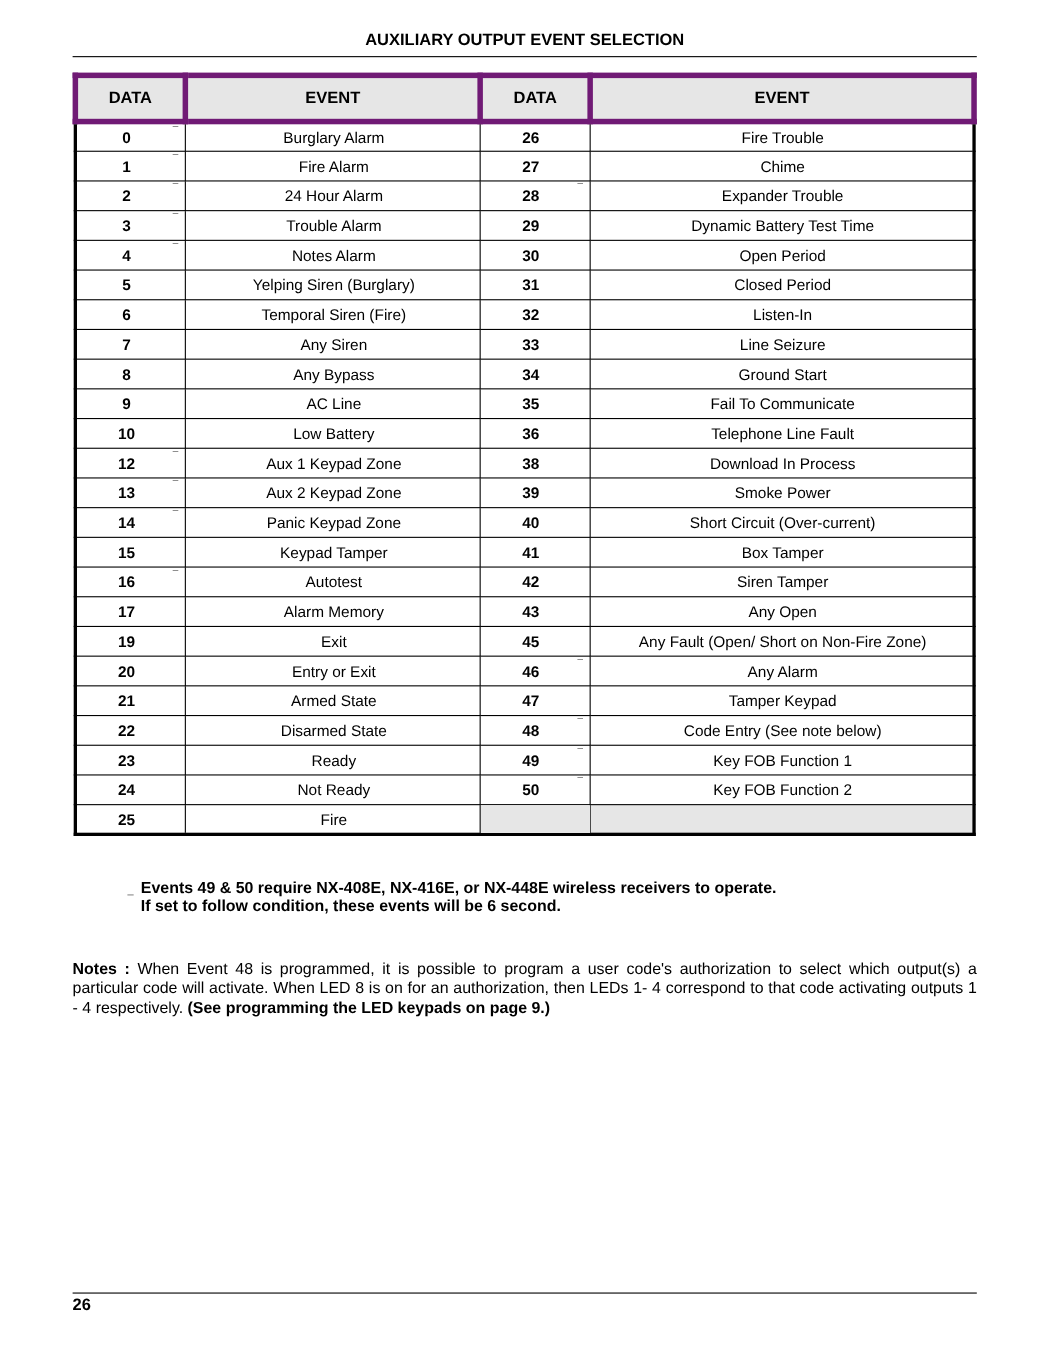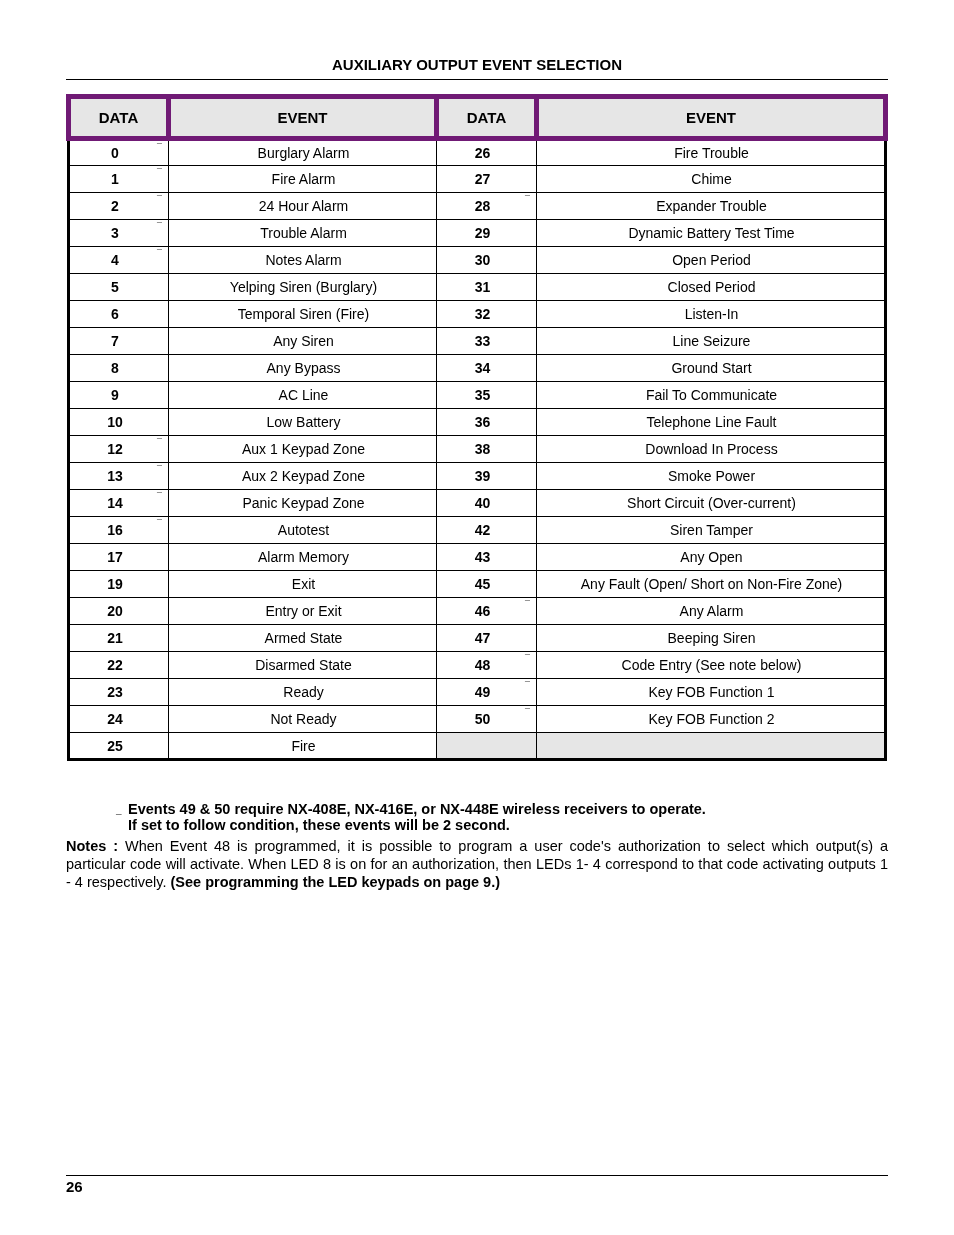--- a/index.html
+++ b/index.html
@@ -6,21 +6,21 @@
   body {
     font-family: Arial, Helvetica, sans-serif;
     background: #fff;
     margin: 0;
     width: 954px;
     height: 1235px;
     position: relative;
     color: #000;
   }
   .page {
-    padding: 56px 66px 40px 66px;
+    padding: 28px 66px 40px 66px;
   }
   .title {
     text-align: center;
     font-weight: bold;
     font-size: 15px;
     margin-bottom: 6px;
   }
   .hr-top {
     border: none;
     border-top: 1.5px solid #000;
@@ -78,21 +78,21 @@
     position: relative;
   }
   .footnote .fmark {
     position: absolute;
     left: 50px;
     top: 13px;
     font-size: 10px;
     font-weight: normal;
   }
   .notes {
-    margin-top: 4px;
+    margin-top: 40px;
     font-size: 14.5px;
     text-align: justify;
     line-height: 1.25;
   }
   .notes .label { font-weight: bold; }
   .notes .strong { font-weight: bold; }
   .footer {
     position: absolute;
     left: 66px;
     right: 66px;
@@ -209,20 +209,26 @@
           <td class="data">39</td>
           <td class="event">Smoke Power</td>
         </tr>
         <tr>
           <td class="data">14<span class="mark">¯</span></td>
           <td class="event">Panic Keypad Zone</td>
           <td class="data">40</td>
           <td class="event">Short Circuit (Over-current)</td>
         </tr>
         <tr>
+          <td class="data">15</td>
+          <td class="event">Keypad Tamper</td>
+          <td class="data">41</td>
+          <td class="event">Box Tamper</td>
+        </tr>
+        <tr>
           <td class="data">16<span class="mark">¯</span></td>
           <td class="event">Autotest</td>
           <td class="data">42</td>
           <td class="event">Siren Tamper</td>
         </tr>
         <tr>
           <td class="data">17</td>
           <td class="event">Alarm Memory</td>
           <td class="data">43</td>
           <td class="event">Any Open</td>
@@ -236,21 +242,21 @@
         <tr>
           <td class="data">20</td>
           <td class="event">Entry or Exit</td>
           <td class="data">46<span class="mark">¯</span></td>
           <td class="event">Any Alarm</td>
         </tr>
         <tr>
           <td class="data">21</td>
           <td class="event">Armed State</td>
           <td class="data">47</td>
-          <td class="event">Beeping Siren</td>
+          <td class="event">Tamper Keypad</td>
         </tr>
         <tr>
           <td class="data">22</td>
           <td class="event">Disarmed State</td>
           <td class="data">48<span class="mark">¯</span></td>
           <td class="event">Code Entry (See note below)</td>
         </tr>
         <tr>
           <td class="data">23</td>
           <td class="event">Ready</td>
@@ -268,21 +274,21 @@
           <td class="event">Fire</td>
           <td class="data empty"></td>
           <td class="event empty"></td>
         </tr>
       </tbody>
   </table>
 
   <div class="footnote">
     <span class="fmark">¯</span>
     <span>Events 49 &amp; 50 require NX-408E, NX-416E, or NX-448E wireless receivers to operate.</span><br>
-    <span>If set to follow condition, these events will be 2 second.</span>
+    <span>If set to follow condition, these events will be 6 second.</span>
   </div>
 
   <div class="notes">
     <span class="label">Notes :</span><span>  When Event 48 is programmed, it is possible to program a user code's authorization to select which output(s) a particular code will activate.  When LED 8 is on for an authorization, then LEDs 1- 4 correspond to that code activating outputs 1 - 4 respectively.  </span><span class="strong">(See programming the LED keypads on page 9.)</span>
   </div>
 </div>
 
 <div class="footer">
   <hr class="line">
   <div class="num">26</div>

